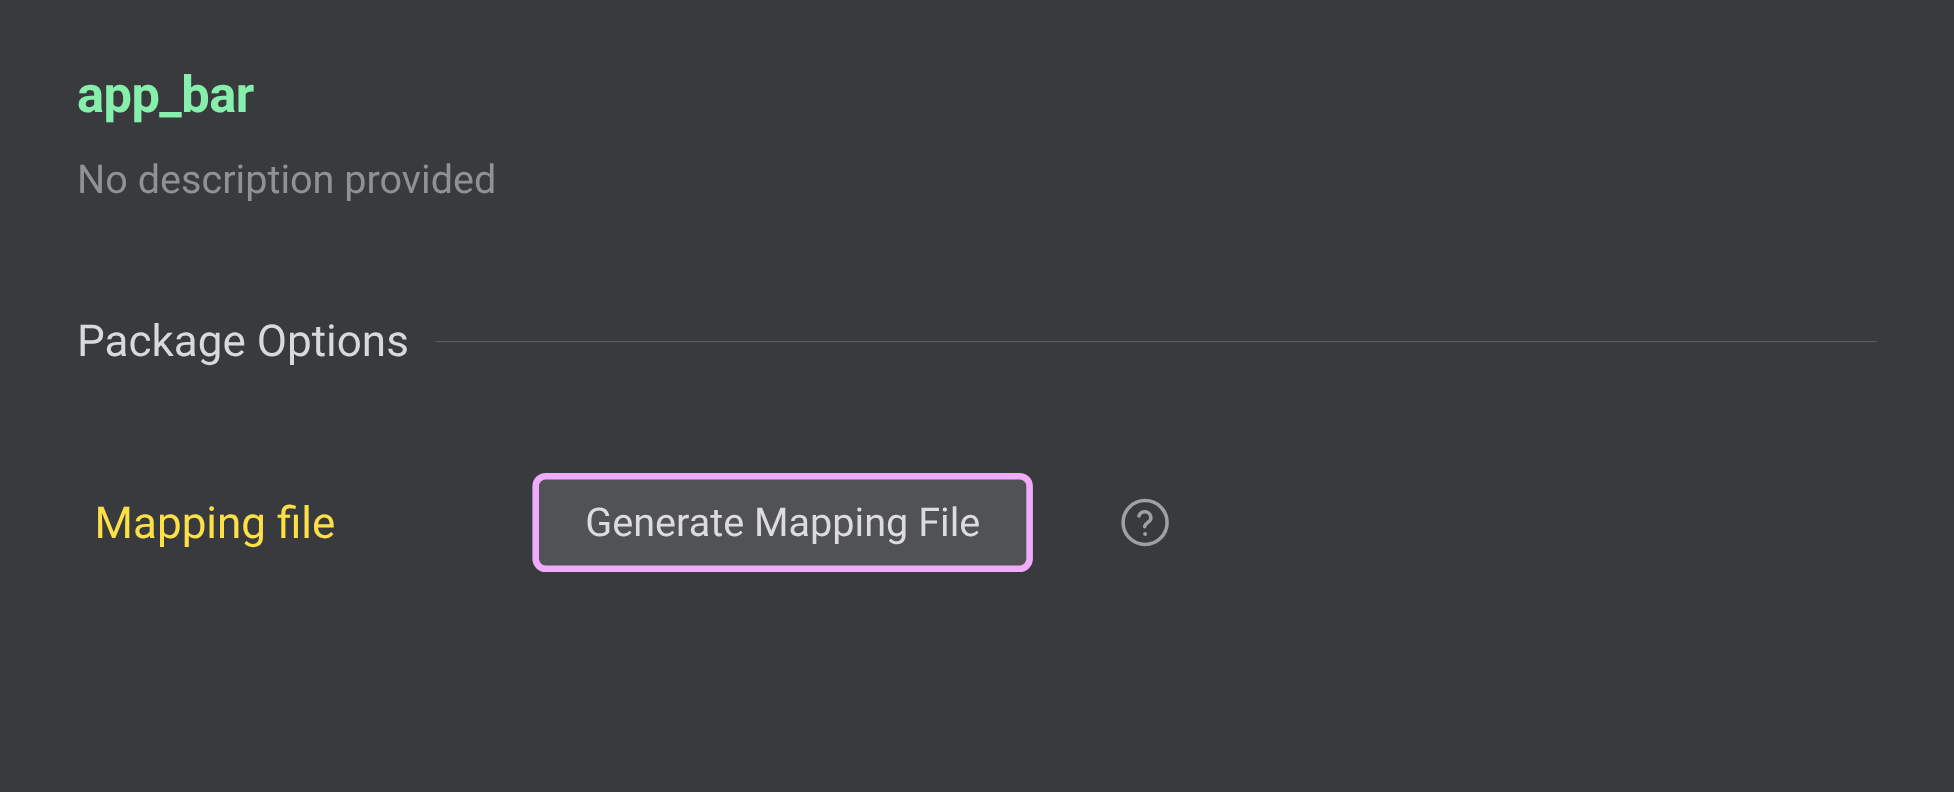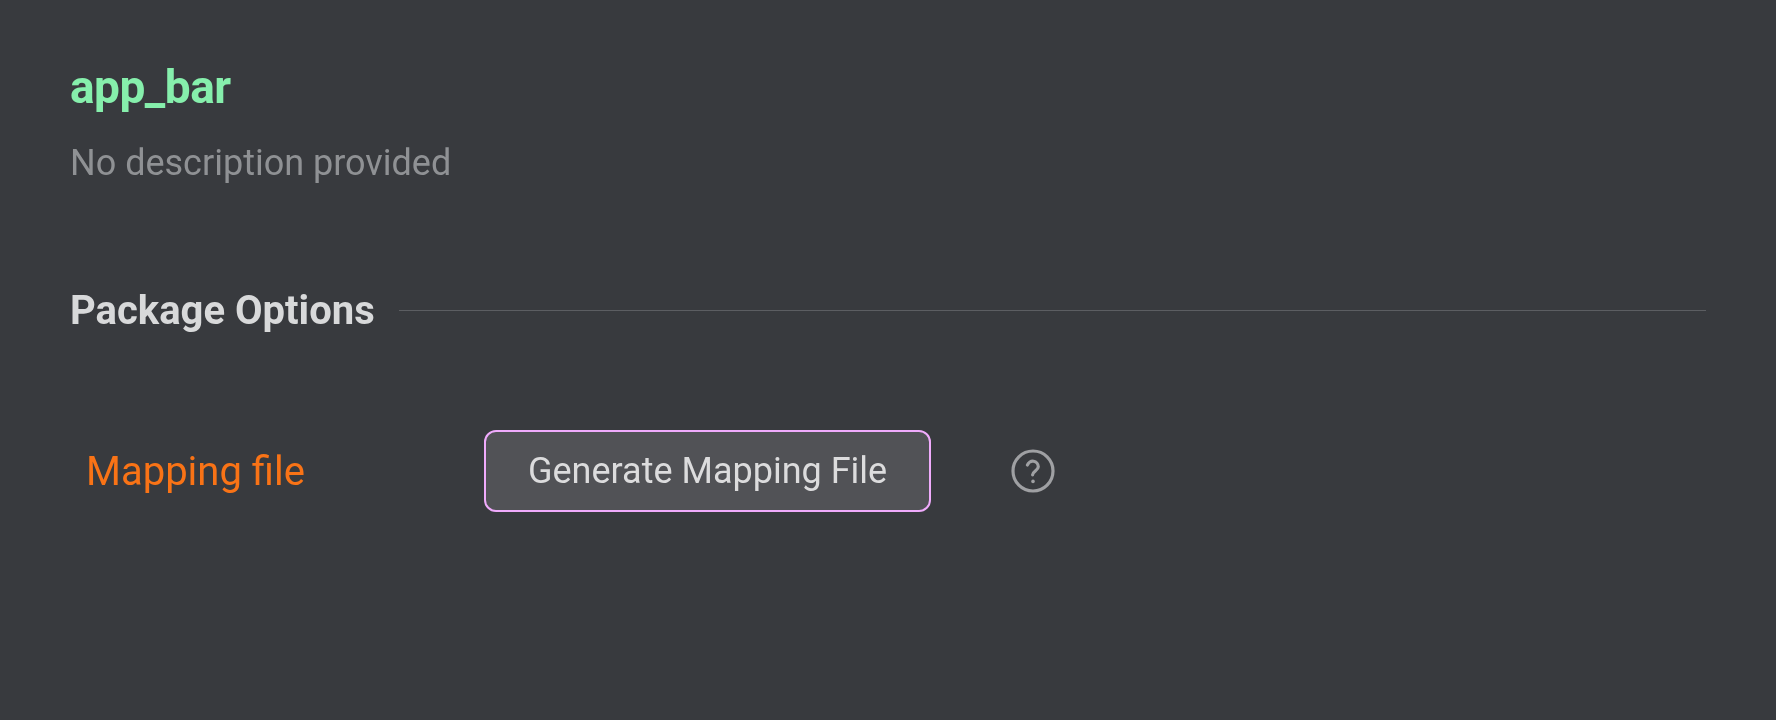--- a/index.html
+++ b/index.html
@@ -31,46 +31,46 @@
       color: #8f9194;
       margin-bottom: 103px;
     }
     .section-header {
       display: flex;
       align-items: center;
       margin-bottom: 96px;
     }
     .section-title {
       font-size: 40px;
-      font-weight: 700;
+      font-weight: 400;
       color: #d8d9da;
       margin-right: 24px;
       white-space: nowrap;
     }
     .section-divider {
       flex: 1;
       height: 1px;
       background-color: #5c5e62;
     }
     .option-row {
       display: flex;
       align-items: center;
       margin-bottom: 70px;
       padding-left: 16px;
     }
     .option-label {
       font-size: 40px;
       font-weight: 400;
-      color: #f97316;
+      color: #fde047;
       width: 398px;
       flex-shrink: 0;
     }
     .generate-button {
       background-color: #515256;
-      border: 2px solid #f0abfc;
+      border: 6px solid #f0abfc;
       border-radius: 12px;
       padding: 18px 42px;
       font-size: 36px;
       font-weight: 400;
       color: #dcdcdd;
       cursor: pointer;
       margin-right: 78px;
       font-family: inherit;
     }
     .help-icon {

